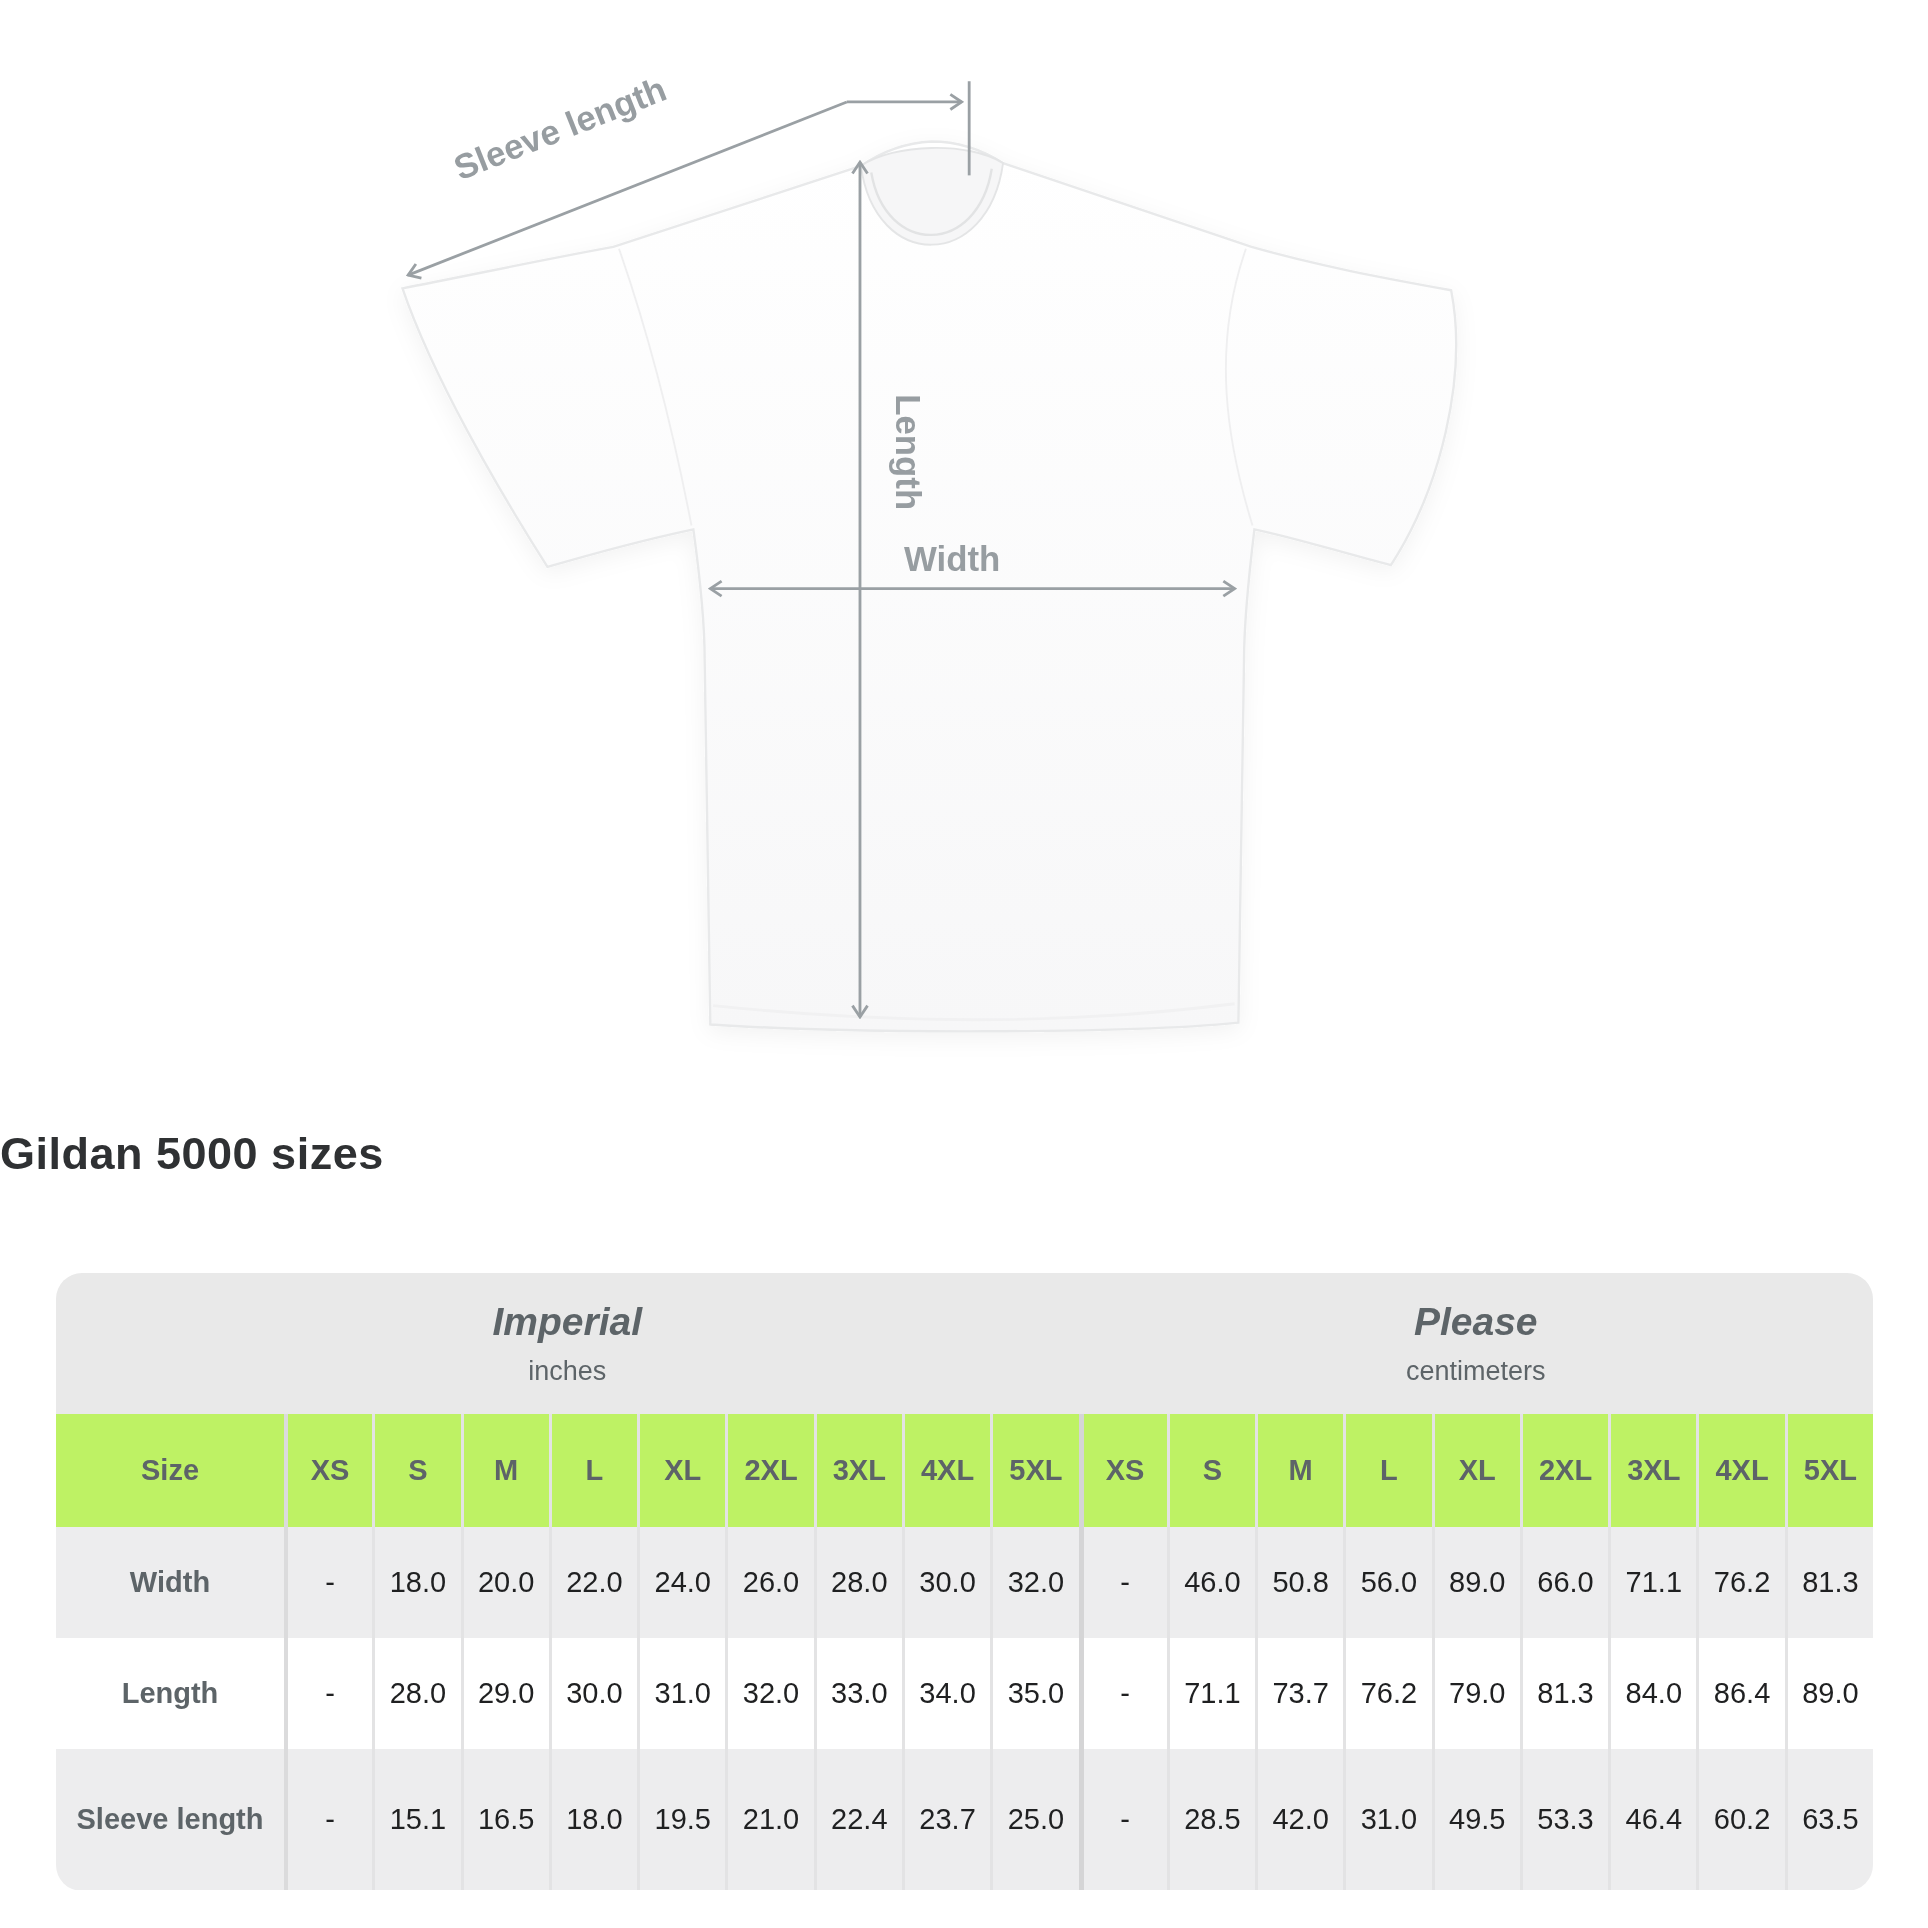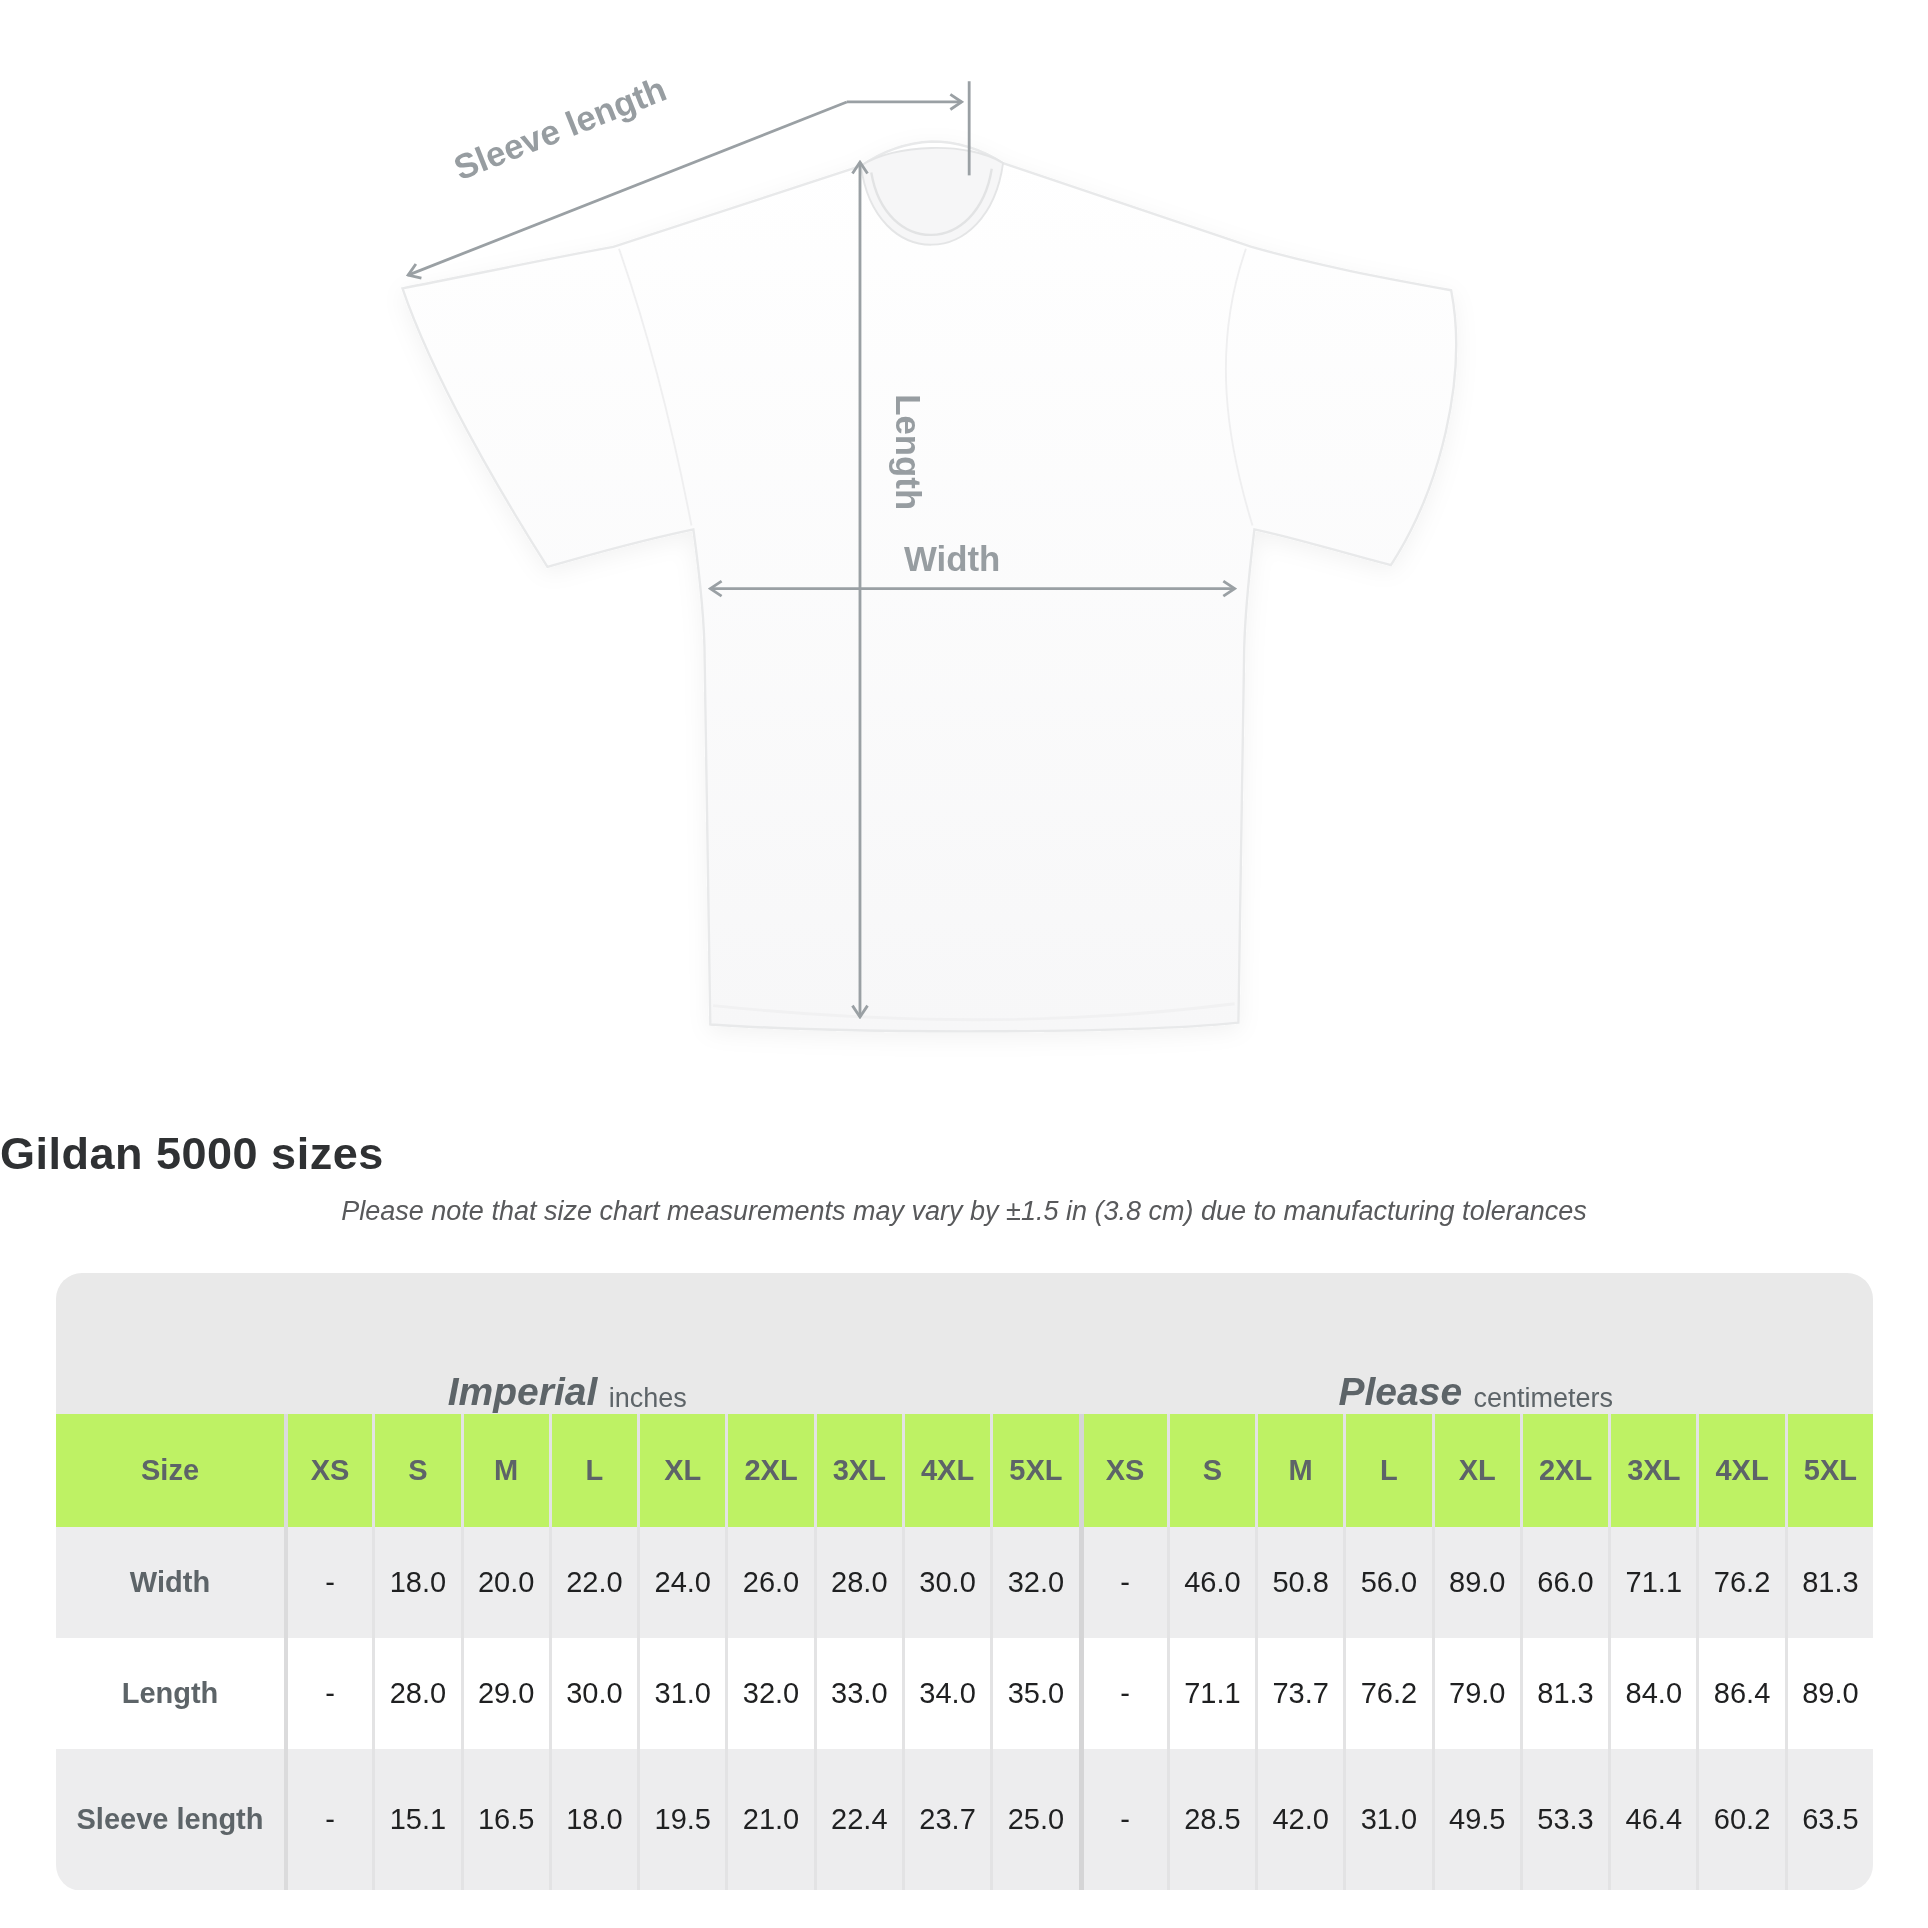--- a/index.html
+++ b/index.html
@@ -16,21 +16,21 @@
          font-size:45px;font-weight:bold;color:#2f3133;letter-spacing:0.5px;}
   .note{position:absolute;left:0;top:1196px;width:1928px;text-align:center;
         font-size:27px;font-style:italic;color:#58595b;}
 
   
   .size-grid{position:absolute;left:56px;top:1273px;width:1817px;height:618px;
              display:grid;grid-template-columns:228px repeat(18,1fr);
              grid-template-rows:141px 113px 111px 111px 141px;
              border-radius:26px;overflow:hidden;background:#ffffff;}
   .cell{display:flex;align-items:center;justify-content:center;}
-  .band{background:#e9e9e9;flex-direction:row;gap:11.3px;align-items:flex-end;}
+  .band{background:#e9e9e9;flex-direction:column;gap:11.3px;}
   .band-label{font-size:39px;font-weight:bold;font-style:italic;color:#5d6468;}
   .band-sub{font-size:27px;color:#5d6468;}
   .hdr{background:#bef264;font-size:29px;font-weight:bold;color:#5d6468;}
   .rowlabel{font-size:29px;font-weight:bold;color:#5d6468;}
   .val{font-size:29px;font-weight:400;color:#1f2021;}
   .r-stripe{background:#ededee;}
   .r-plain{background:#ffffff;}
   .sep{border-left:3.8px solid #e3e3e4;}
   .sep-size{border-left:4.7px solid #dbdbdc;}
   .sep-metric{border-left:5.6px solid #d5d5d6;}
@@ -84,21 +84,20 @@
       <path d="M 914 172 L 914 1080" marker-start="url(#arw)" marker-end="url(#arw)"></path>
       <path d="M 755 625 L 1312 625" marker-start="url(#arw)" marker-end="url(#arw)"></path>
     </g>
 
     <text class="dim-label" transform="translate(600 148) rotate(-21.5)" text-anchor="middle">Sleeve length</text>
     <text class="dim-label" transform="translate(952 480) rotate(90)" text-anchor="middle">Length</text>
     <text class="dim-label" x="1012" y="606" text-anchor="middle">Width</text>
   </svg>
 
   <div class="title">Gildan 5000 sizes</div>
-  <div class="note">Please note that size chart measurements may vary by ±1.5 in (3.8 cm) due to manufacturing tolerances</div>
 
   <div class="size-grid">
       <div class="cell band" style="grid-column: 1 / 11;">
         <div class="band-label">Imperial</div>
         <div class="band-sub">inches</div>
       </div>
       <div class="cell band" style="grid-column: 11 / 20;">
         <div class="band-label">Please</div>
         <div class="band-sub">centimeters</div>
       </div>

